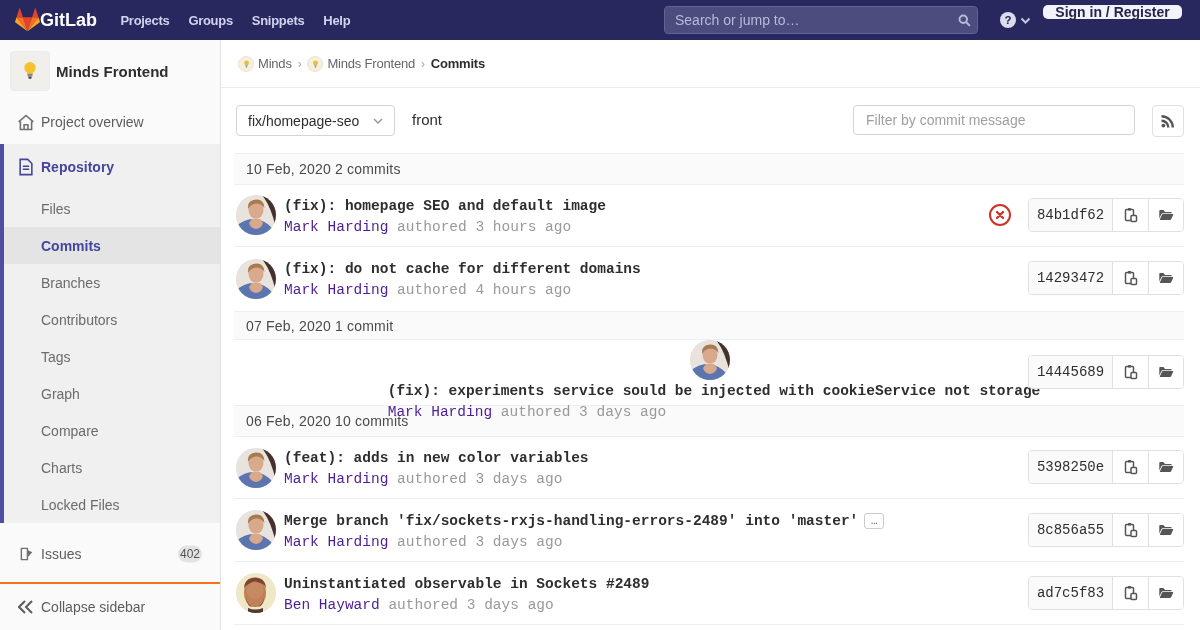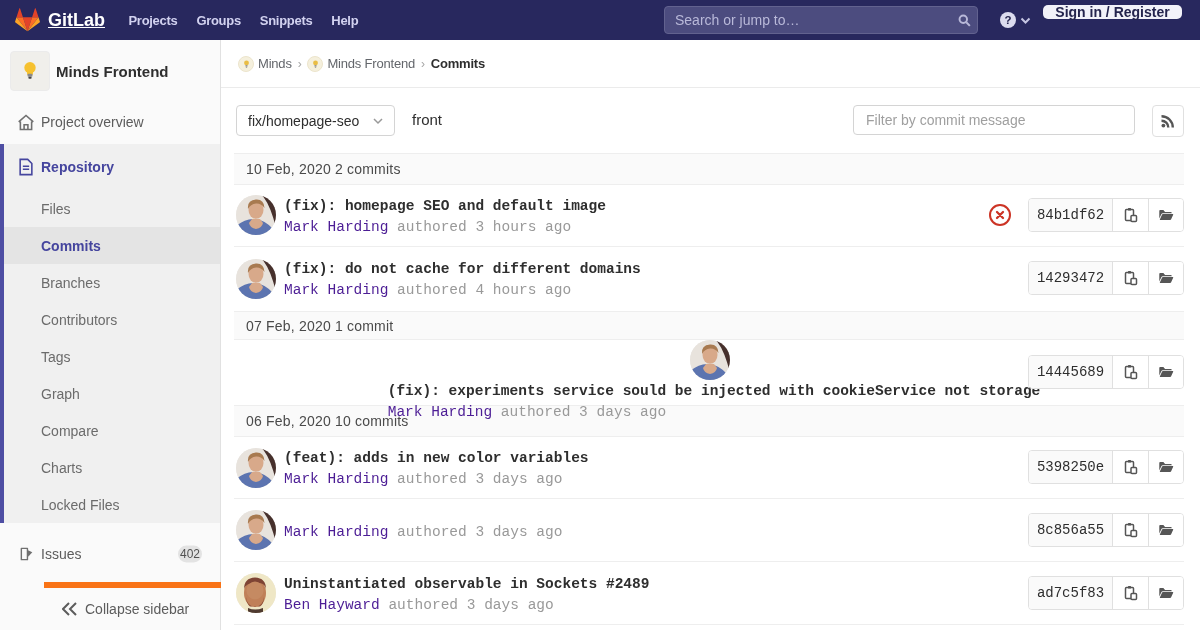--- a/index.html
+++ b/index.html
@@ -4,21 +4,21 @@
 <style>
 * { margin:0; padding:0; box-sizing:border-box; }
 html,body { width:1200px; height:630px; overflow:hidden; background:#fff;
   font-family:"Liberation Sans", sans-serif; }
 
 
 .navbar { position:absolute; top:0; left:0; width:1200px; height:40px;
   background:#28285e; display:flex; align-items:center; }
 .logo-wrap { display:flex; align-items:center; margin-left:15px; }
 .logo-wrap svg { width:25px; height:24px; }
-.logo-text { color:#fff; font-size:18px; font-weight:bold; margin-left:8px; letter-spacing:0px;text-decoration:underline; }
+.logo-text { color:#fff; font-size:18px; font-weight:bold; margin-left:0; letter-spacing:0px; }
 .nav-links { display:flex; margin-left:14px; }
 .nav-links a { color:#d2d2f0; font-size:13px; font-weight:bold; letter-spacing:-0.3px; text-decoration:none; padding:0 9.5px; }
 .search-box { position:absolute; left:664px; top:6px; width:314px; height:28px;
   background:#4c4c7f; border:1px solid #62628f; border-radius:4px;
   display:flex; align-items:center; }
 .search-box .ph { color:#b9b9d9; font-size:14px; margin-left:10px; flex:1; }
 .search-box svg { margin-right:6px; }
 .help-icon { position:absolute; left:1000px; top:12px; display:flex; align-items:center; }
 .signin { position:absolute; left:1043px; top:5px; width:139px; height:14px; background:#f2f2f9;
   border-radius:5px; color:#24244d; font-size:14px; font-weight:bold;
@@ -39,22 +39,22 @@
 .repo-section .side-item .sicon { margin-left:13px; }
 .submenu { padding-bottom:0; }
 .submenu a { display:flex; align-items:center; height:37px; padding-left:37px;
   color:#6b6b6b; font-size:14px; text-decoration:none; }
 .submenu a.active { background:#e4e4e4; color:#45459e; font-weight:bold; }
 .issues-item { margin-top:8.5px; position:relative; }
 .badge { position:absolute; left:178px; top:50%; transform:translateY(-50%);
   background:#e3e3e3; color:#525252; border-radius:9px; font-size:12px;
   width:24px; height:17px; display:flex; align-items:center; justify-content:center; }
 .collapse-btn { position:absolute; bottom:0; left:0; width:220px; height:48px;
-  border-top:6px solid #f97316; display:flex; align-items:center;
-  color:#5c5c5c; font-size:14px;margin-left:44px; }
+  border-top:2px solid #f97316; display:flex; align-items:center;
+  color:#5c5c5c; font-size:14px; }
 
 
 .main { position:absolute; top:40px; left:221px; width:979px; height:590px; background:#fff; }
 .breadcrumbs { height:48px; border-bottom:1px solid #ebebeb; display:flex; align-items:center;
   padding-left:17px; font-size:13px; letter-spacing:-0.2px; color:#63666b; }
 .bc-avatar { width:16px; height:16px; border-radius:50%; background:#f5f0dd;
   border:1px solid #ece5cc; display:inline-flex; align-items:center; justify-content:center; margin-right:4px; }
 .bc-sep { color:#a7a7a7; margin:0 6px; font-size:12px; }
 .breadcrumbs a { color:#63666b; text-decoration:none; }
 .bc-current { color:#2e2e2e; font-weight:bold; }
@@ -386,20 +386,22 @@
     <div class="commit-row" style="height:63px;">
       <div class="avatar"><svg width="40" height="40" viewBox="0 0 40 40">
         <rect width="40" height="40" fill="#e8e3dd"></rect>
         <path d="M25 0 H40 V33 Q35 12 27.5 2 Q26.2 0.5 25 0 Z" fill="#46302c"></path>
         <path d="M0 40 V31 Q10 23 19 24 Q29 25 37 34 L40 40 Z" fill="#5c74b0"></path>
         <path d="M13 28 Q14 33 20 34 Q26 33 27 28 L24 24 H16 Z" fill="#d8a98a"></path>
         <ellipse cx="20" cy="15" rx="7.5" ry="8.8" fill="#d8a98a"></ellipse>
         <path d="M12 14 Q11 5 20 4.5 Q28 4 28.5 13 Q25 8 20 8.5 Q14.5 9 12 14 Z" fill="#a87a50"></path>
       </svg></div>
       <div class="commit-info">
+        <div class="commit-title">Merge branch 'fix/sockets-rxjs-handling-errors-2489' into 'master'
+          <span class="ellipsis-btn">…</span></div>
         <div class="commit-meta"><span class="author">Mark Harding</span> authored 3 days ago</div>
       </div>
       <div class="right-group">
         <div class="sha-group">
           <span class="sha">8c856a55</span>
           <span class="gbtn">
               <svg width="16" height="16" viewBox="0 0 16 16" fill="none" stroke="#555" stroke-width="1.5">
             <rect x="2.5" y="2.5" width="8" height="11" rx="1"></rect>
             <rect x="5" y="1" width="3" height="2.6" rx="0.6" fill="#555" stroke="none"></rect>
             <rect x="8" y="8.5" width="5.5" height="6" rx="1" fill="#fff"></rect>

